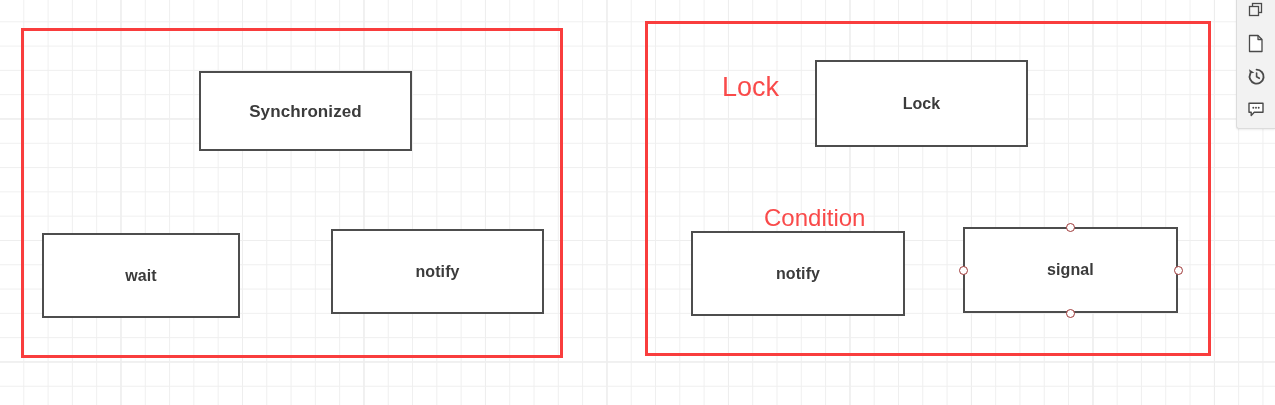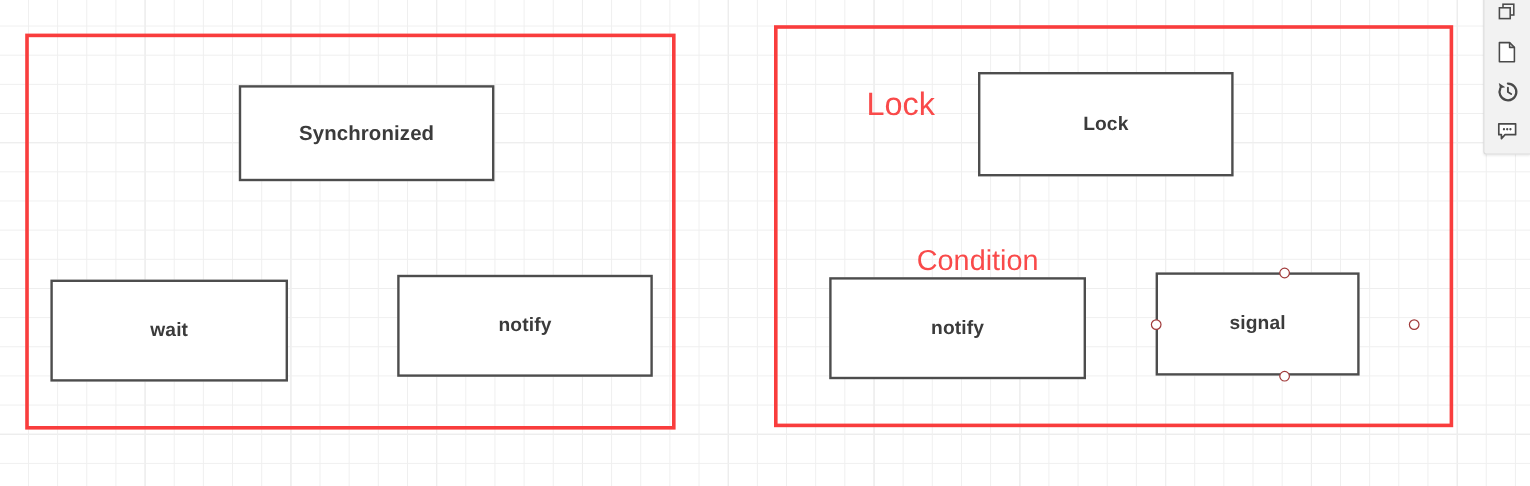--- a/index.html
+++ b/index.html
@@ -129,21 +129,21 @@
   </div>
 
   <div class="shape" id="shape-3" style="left: 815px; top: 60px; width: 213px; height: 87px; border-color: rgb(77, 77, 77); background: rgb(255, 255, 255);">
     <span class="shape-label">Lock</span>
   </div>
 
   <div class="shape" id="shape-4" style="left: 691px; top: 231px; width: 214px; height: 85px; border-color: rgb(77, 77, 77); background: rgb(255, 255, 255);">
     <span class="shape-label">notify</span>
   </div>
 
-  <div class="shape" id="shape-5" style="left: 963px; top: 227px; width: 170px; height: 86px; border-color: rgb(77, 77, 77); background: rgb(255, 255, 255);">
+  <div class="shape" id="shape-5" style="left: 963px; top: 227px; width: 215px; height: 86px; border-color: rgb(77, 77, 77); background: rgb(255, 255, 255);">
     <span class="shape-label">signal</span>
   </div>
 
   <div class="handle" id="handle-top" style="left: 1066px; top: 222.5px; border-color: rgb(160, 58, 58); background: rgb(255, 255, 255);"></div>
   <div class="handle" id="handle-right" style="left: 1173.5px; top: 265.5px; border-color: rgb(160, 58, 58); background: rgb(255, 255, 255);"></div>
   <div class="handle" id="handle-bottom" style="left: 1066px; top: 308.5px; border-color: rgb(160, 58, 58); background: rgb(255, 255, 255);"></div>
   <div class="handle" id="handle-left" style="left: 958.5px; top: 265.5px; border-color: rgb(160, 58, 58); background: rgb(255, 255, 255);"></div>
 
   <div class="red-label" id="anno-0" style="left: 722px; top: 74px; font-size: 27px; color: rgb(249, 74, 74);">Lock</div>
   <div class="red-label" id="anno-1" style="left: 764px; top: 206px; font-size: 24px; color: rgb(249, 74, 74);">Condition</div>

